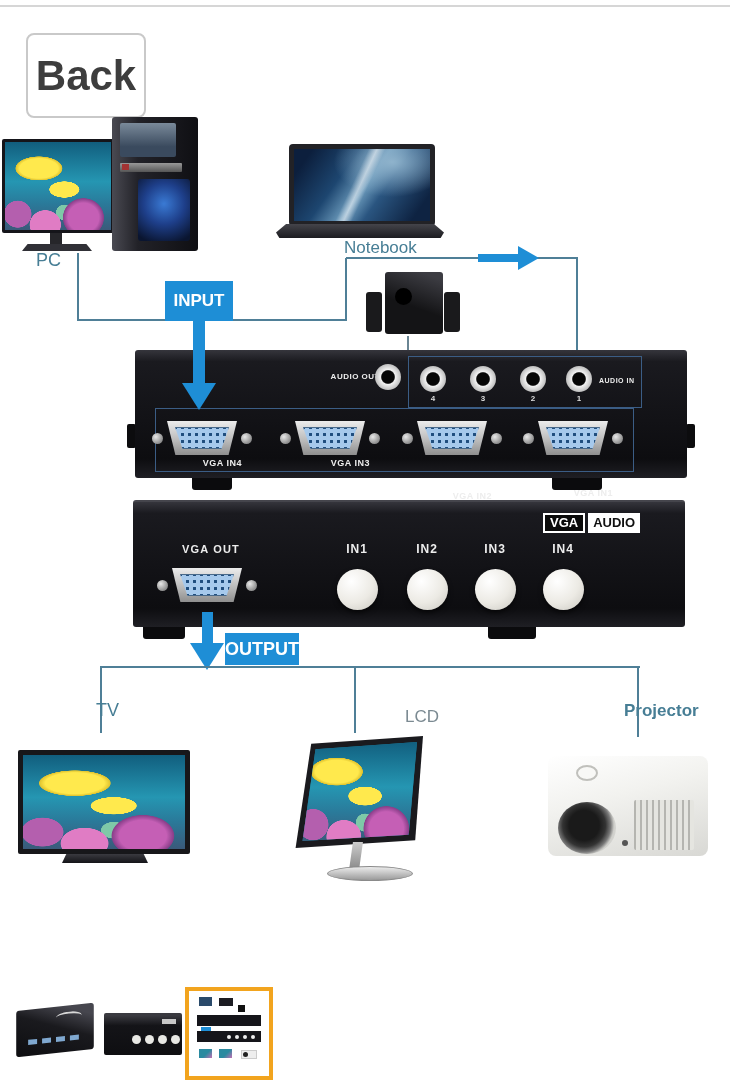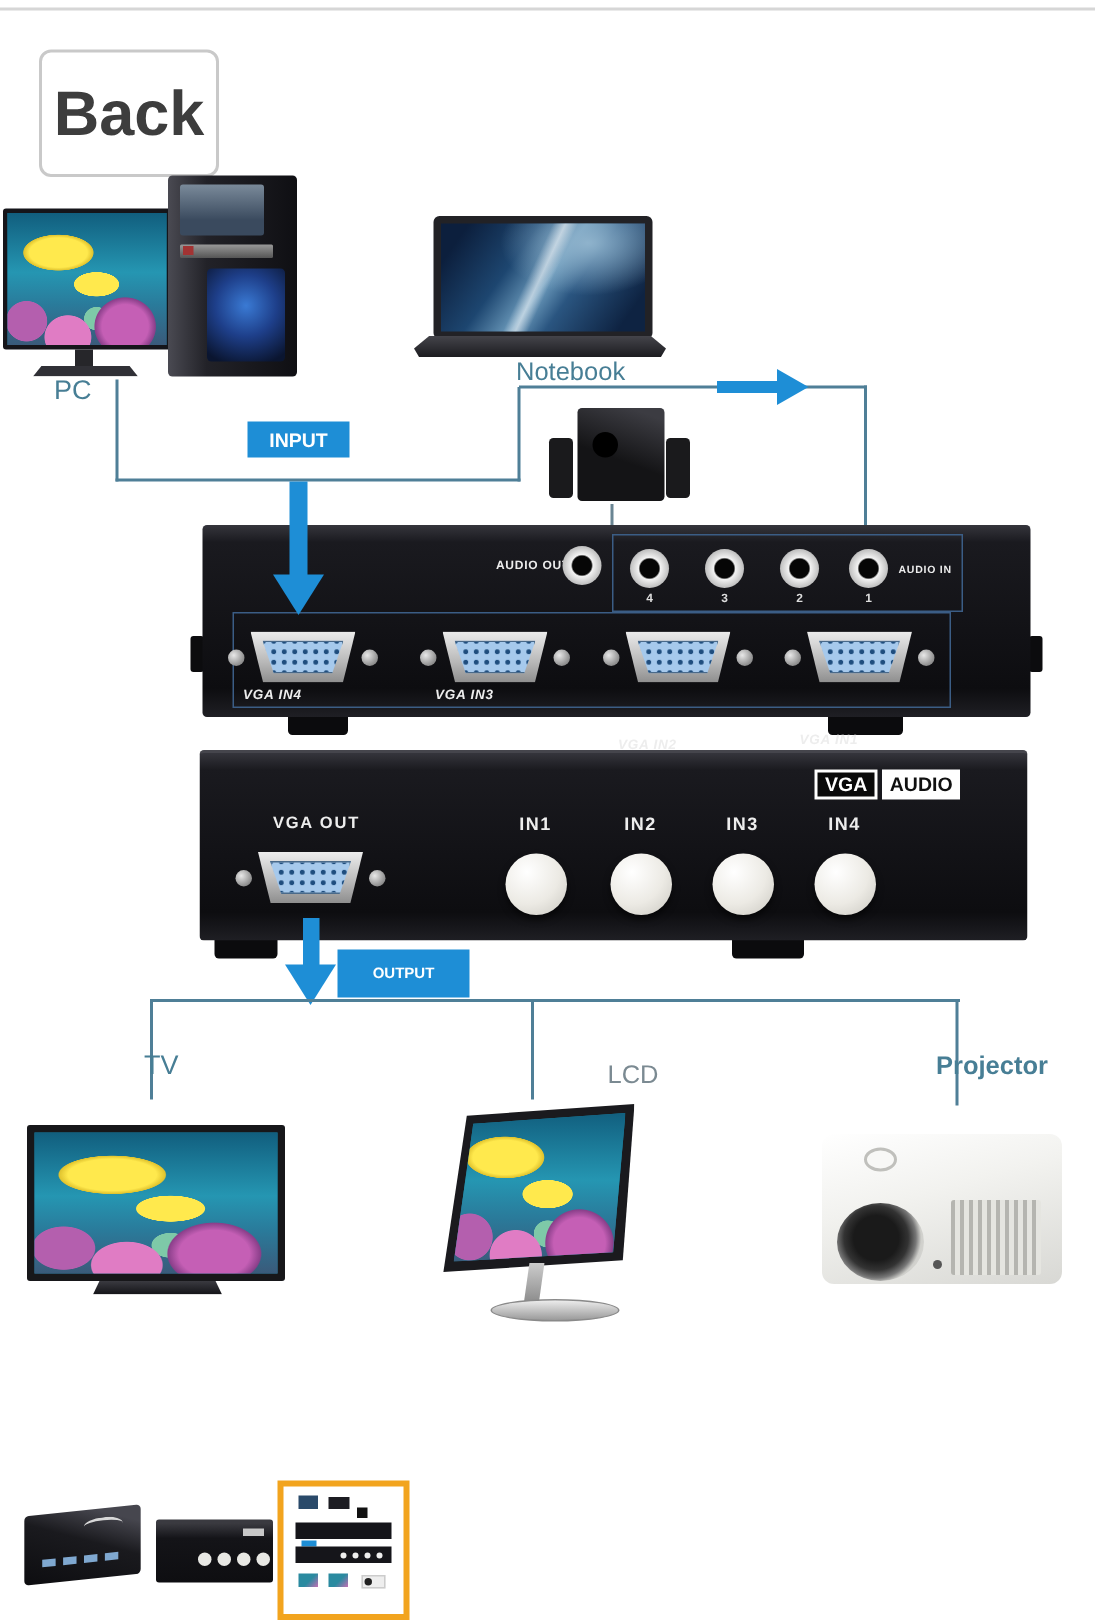--- a/index.html
+++ b/index.html
@@ -35,21 +35,21 @@
   .vga-port{display:flex;align-items:center;gap:4px;}
   .screw{width:11px;height:11px;border-radius:50%;
          background:radial-gradient(circle at 35% 35%,#e8e8e8,#9a9a9a 60%,#6a6a6a);}
   .vga-bezel{width:70px;height:34px;clip-path:polygon(0 0,100% 0,88% 100%,12% 100%);
              background:linear-gradient(180deg,#ececec,#b8b8b8 60%,#8e8e8e);
              display:flex;align-items:center;justify-content:center;}
   .vga-inner{width:54px;height:22px;clip-path:polygon(0 0,100% 0,86% 100%,14% 100%);
              background-color:#a6c9ec;border:1px solid #4a6a8a;box-sizing:border-box;
              background-image:radial-gradient(#1f4d7e 1.4px,transparent 1.9px);
              background-size:7px 7px;background-position:3px 3px;}
-  .vga-label{width:80px;text-align:left;font-size:9px;font-style:italic;}
+  .vga-label{width:80px;text-align:right;font-size:9px;}
   
   .push-btn{width:41px;height:41px;border-radius:50%;
             background:radial-gradient(circle at 35% 30%,#ffffff,#eceae4 55%,#c9c7c0 100%);
             box-shadow:0 3px 5px rgba(0,0,0,.55);}
   .btn-label{width:52px;text-align:center;font-size:12px;letter-spacing:1px;}
   
   .badge{display:flex;align-items:center;}
   .badge-vga{border:2px solid #fff;background:#0a0a0a;color:#fff;font-weight:bold;font-size:13px;padding:0 5px;line-height:16px;}
   .badge-audio{background:#fff;color:#101010;font-weight:bold;font-size:13px;padding:2px 5px;margin-left:3px;line-height:16px;}
   
@@ -107,21 +107,21 @@
     <div class="abs line" style="left:345px;top:148px;width:2px;height:63px;"></div>
     <div class="abs line" style="left:346px;top:147px;width:232px;height:2px;"></div>
     <div class="abs line" style="left:576px;top:147px;width:2px;height:95px;"></div>
     <div class="abs" style="left:407px;top:226px;width:2px;height:26px;background:#6a8593;"></div>
     <div class="abs arrow-shaft-h" style="left:478px;top:144px;width:40px;height:8px;"></div>
     <div class="abs arrow-head-right" style="left:518px;top:136px;"></div>
 
     <div class="abs teal-label" style="left:36px;top:140px;font-size:18px;">PC</div>
     <div class="abs teal-label" style="left:344px;top:128px;">Notebook</div>
 
-    <div class="abs blue-tag" style="left:165px;top:171px;width:68px;height:24px;font-size:13px;">INPUT</div>
+    <div class="abs blue-tag" style="left:165px;top:171px;width:68px;height:40px;font-size:17px;">INPUT</div>
 
     <div class="abs ear" style="left:127px;top:314px;width:9px;height:24px;"></div>
     <div class="abs ear" style="left:686px;top:314px;width:9px;height:24px;"></div>
     <div class="abs foot" style="left:192px;top:367px;width:40px;height:13px;"></div>
     <div class="abs foot" style="left:552px;top:367px;width:50px;height:13px;"></div>
 
     <div class="abs panel" style="left:135px;top:240px;width:552px;height:128px;">
       <div class="abs panel-text" style="left:160px;top:22px;width:85px;font-size:8px;text-align:right;">AUDIO OUT</div>
       <div class="abs jack" style="left:240px;top:14px;"></div>
 
@@ -198,21 +198,21 @@
       <div class="abs panel-text btn-label" style="left:336px;top:40px;">IN3</div>
       <div class="abs panel-text btn-label" style="left:404px;top:40px;">IN4</div>
       <div class="abs push-btn" style="left:204px;top:67px;"></div>
       <div class="abs push-btn" style="left:274px;top:67px;"></div>
       <div class="abs push-btn" style="left:342px;top:67px;"></div>
       <div class="abs push-btn" style="left:410px;top:67px;"></div>
     </div>
 
     <div class="abs arrow-shaft-v" style="left:202px;top:502px;width:11px;height:34px;"></div>
     <div class="abs arrow-head-down" style="left:190px;top:533px;"></div>
-    <div class="abs blue-tag" style="left:225px;top:523px;width:88px;height:32px;font-size:10px;">OUTPUT</div>
+    <div class="abs blue-tag" style="left:225px;top:523px;width:74px;height:32px;font-size:18px;">OUTPUT</div>
 
     <div class="abs line" style="left:100px;top:556px;width:540px;height:2px;"></div>
     <div class="abs line" style="left:100px;top:556px;width:2px;height:67px;"></div>
     <div class="abs line" style="left:354px;top:556px;width:2px;height:67px;"></div>
     <div class="abs line" style="left:637px;top:556px;width:2px;height:71px;"></div>
 
     <div class="abs teal-label" style="left:96px;top:590px;font-size:18px;">TV</div>
     <div class="abs teal-label" style="left:366px;top:597px;color:#7b8a92;margin-left:39px;">LCD</div>
     <div class="abs teal-label" style="left:624px;top:591px;font-weight:bold;">Projector</div>
 

